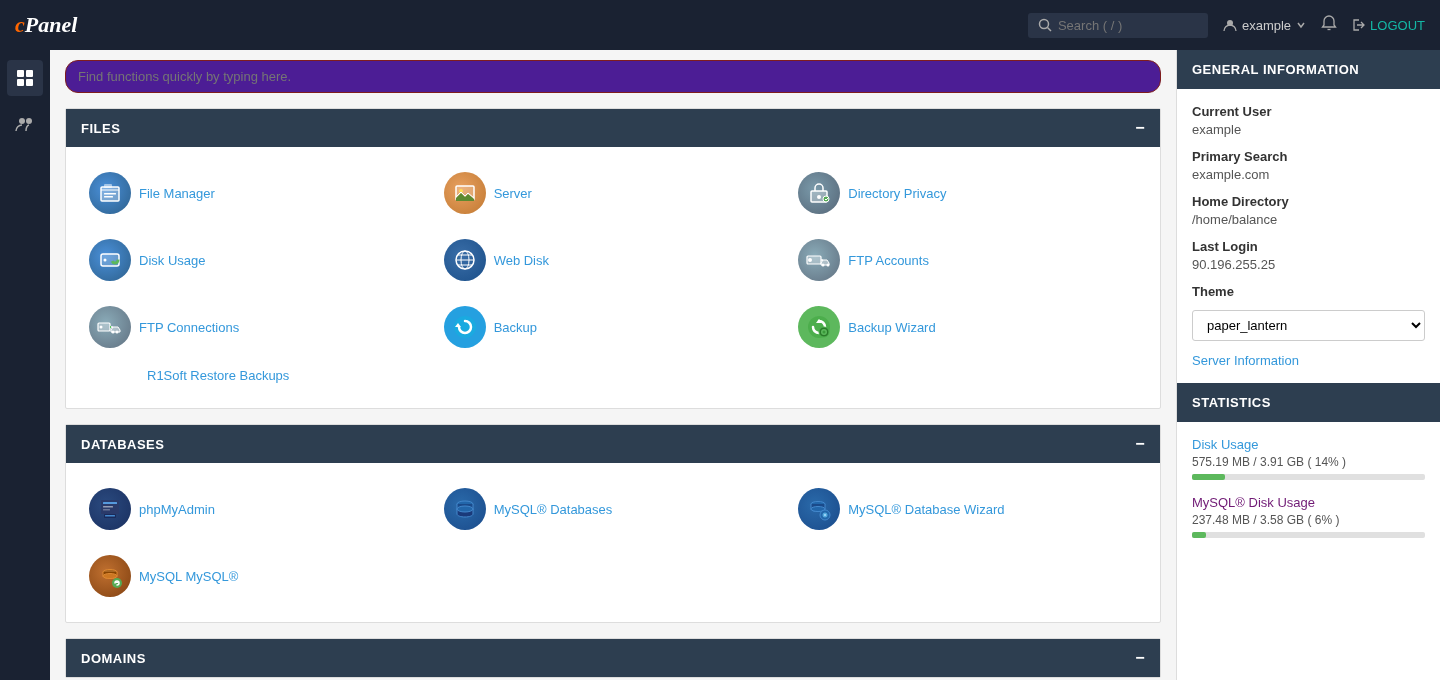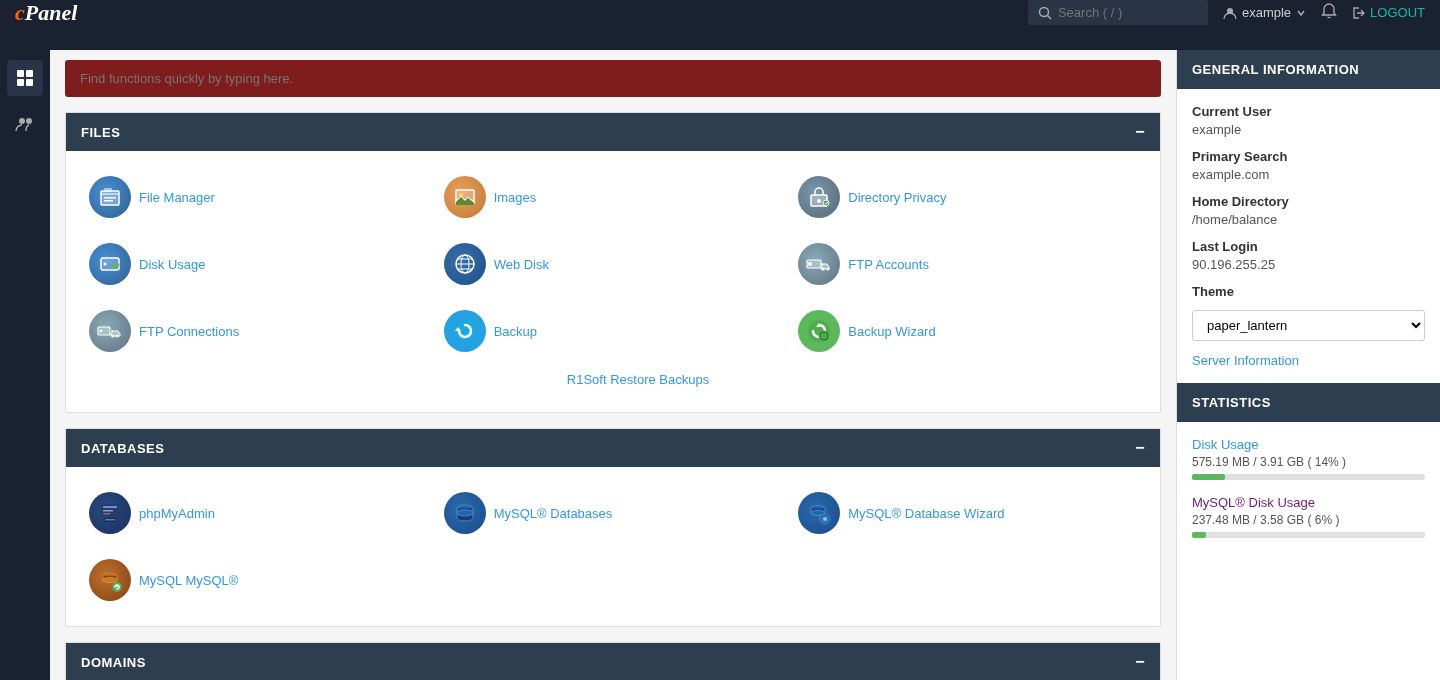--- a/index.html
+++ b/index.html
@@ -3,21 +3,21 @@
   <meta charset="utf-8">
   <style>
     * { box-sizing: border-box; margin: 0; padding: 0; }
     body { font-family: 'Lucida Grande', 'Lucida Sans Unicode', Arial, sans-serif; font-size: 13px; background: #f0f0f0; color: #333; }
 
     
     .header {
       background: #1a2232;
       height: 50px;
       display: flex;
-      align-items: flex-start;
+      align-items: center;
       padding: 0 15px;
       justify-content: space-between;
     }
     .header-logo {
       color: #fff;
       font-size: 22px;
       font-style: italic;
       font-weight: bold;
       font-family: Georgia, serif;
     }
@@ -101,38 +101,37 @@
     
     .main-content {
       flex: 1;
       overflow-y: auto;
       padding: 10px 15px;
       background: #f5f5f5;
     }
 
     
     .page-search {
-      background: #7f1d1d;
-      border: 3px solid #7f1d1d;
-      border-radius: 3px;
+      background: #4c1d95;
+      border: 1px solid #7f1d1d;
+      border-radius: 13px;
       padding: 8px 12px;
       width: 100%;
       margin-bottom: 15px;
       font-size: 13px;
       color: #999;
       outline: none;
     }
 
     
     .section {
       background: #fff;
       border: 1px solid #ddd;
       margin-bottom: 15px;
       border-radius: 2px;
-      text-align: center;
     }
     .section-header {
       background: #2d3e50;
       color: #fff;
       padding: 10px 15px;
       font-size: 13px;
       font-weight: bold;
       letter-spacing: 0.5px;
       display: flex;
       justify-content: space-between;
@@ -369,21 +368,21 @@
 
           <div class="app-item">
             <div class="app-icon icon-images">
               <svg width="24" height="24" viewBox="0 0 24 24" fill="none">
                 <rect x="3" y="5" width="18" height="14" rx="1" fill="rgba(255,255,255,0.2)" stroke="white" stroke-width="1.5"></rect>
                 <circle cx="8" cy="10" r="2" fill="#ffdd55"></circle>
                 <path d="M3 16l5-5 4 4 3-3 6 5" fill="rgba(255,255,255,0.4)" stroke="white" stroke-width="1"></path>
                 <path d="M3 17l5-5 4 4 3-3 6 5v2H3z" fill="#5d8a30"></path>
               </svg>
             </div>
-            <a>Images</a>
+            <a>Server</a>
           </div>
 
           <div class="app-item">
             <div class="app-icon icon-dir-privacy">
               <svg width="24" height="24" viewBox="0 0 24 24" fill="none">
                 <rect x="4" y="10" width="16" height="11" rx="1" fill="rgba(255,255,255,0.3)" stroke="white" stroke-width="1.5"></rect>
                 <path d="M8 10V7a4 4 0 0 1 8 0v3" stroke="white" stroke-width="1.5" fill="none"></path>
                 <circle cx="12" cy="16" r="2" fill="white"></circle>
                 <circle cx="19" cy="18" r="3" fill="#55aa55" stroke="white" stroke-width="1"></circle>
                 <path d="M18 18l1 1 2-2" stroke="white" stroke-width="1"></path>

